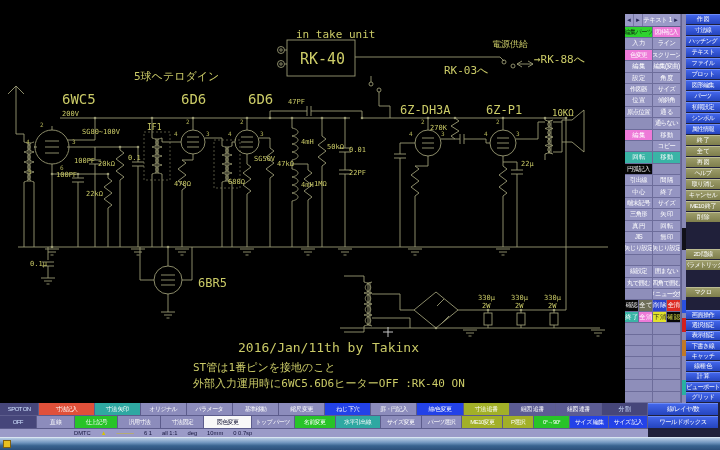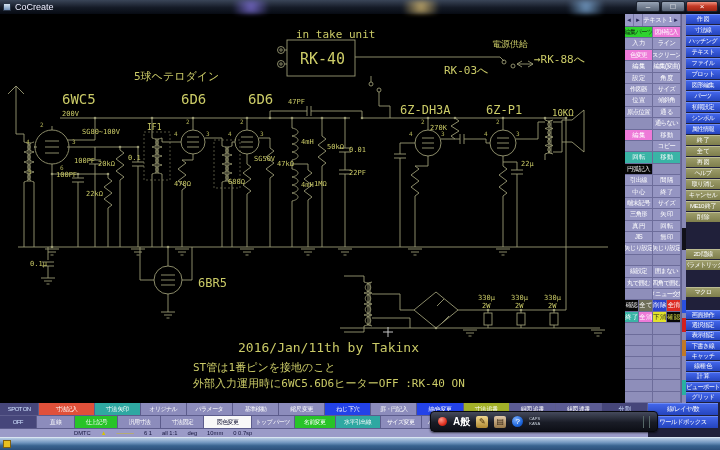--- a/index.html
+++ b/index.html
@@ -94,32 +94,20 @@
   #ime-help{width:11px;height:11px;border-radius:50%;background:radial-gradient(circle at 35% 30%,#7ab0ff,#1a62d8 65%,#0a3890);
     color:#fff;font-size:8px;display:flex;align-items:center;justify-content:center;}
   #ime-caps{display:flex;flex-direction:column;font-size:4px;color:#c8d0dc;line-height:1.1;}
   #ime-grip{width:5px;height:12px;border-left:1px solid #566;border-right:1px solid #566;margin-left:auto;}
 </style>
 </head>
 <body>
 
 <div id="app">
 
-  <div id="titlebar">
-    <span id="win-icon"></span>
-    <span id="win-title">CoCreate</span>
-    <span class="blob" style="left:225px;background:radial-gradient(circle,#8878e8,transparent 70%);"></span>
-    <span class="blob" style="left:395px;background:radial-gradient(circle,#e8c878,transparent 70%);"></span>
-    <span class="blob" style="left:560px;background:radial-gradient(circle,#88b8e8,transparent 70%);"></span>
-    <div id="win-controls">
-      <span class="wbtn">–</span>
-      <span class="wbtn">□</span>
-      <span class="wbtn close">×</span>
-    </div>
-  </div>
 
   <div id="canvas">
     <svg id="schematic" width="625" height="389" viewBox="0 0 625 389">
       <g stroke="#9a9a74" stroke-width="0.9" fill="none">
 
         <path d="M60,104 H350 M362,104 H566 M18,233 H608 M340,314 H600
                  M16,72 V96 M8,80 L16,72 L24,80 M16,96 V120 H24 V128
                  M285,36 H287 M285,50 H287 M355,43 H500 M500,43 L504,47
                  M517,50 H533 M517,50 l5,-3 M517,50 l5,3 M533,50 l-5,-3 M533,50 l-5,3
                  M371,62 V68 M379,78 V92 H390 V104"></path>
@@ -561,26 +549,14 @@
         <span class="ii">deg</span>
         <span class="ii">10mm</span>
         <span class="ii">0 0.7sp</span>
       </div>
   </div>
 
   <div id="taskbar">
     <span id="task-icon"></span>
   </div>
 
-  <div id="ime">
-    <span id="ime-orb"></span>
-    <span id="ime-mode">A般</span>
-    <span class="ime-ic ic1">✎</span>
-    <span class="ime-ic ic2">▤</span>
-    <span id="ime-help">?</span>
-    <span id="ime-caps">
-      <span>CAPS</span>
-      <span>KANA</span>
-    </span>
-    <span id="ime-grip"></span>
-  </div>
 
 </div>
 
 </body></html>

